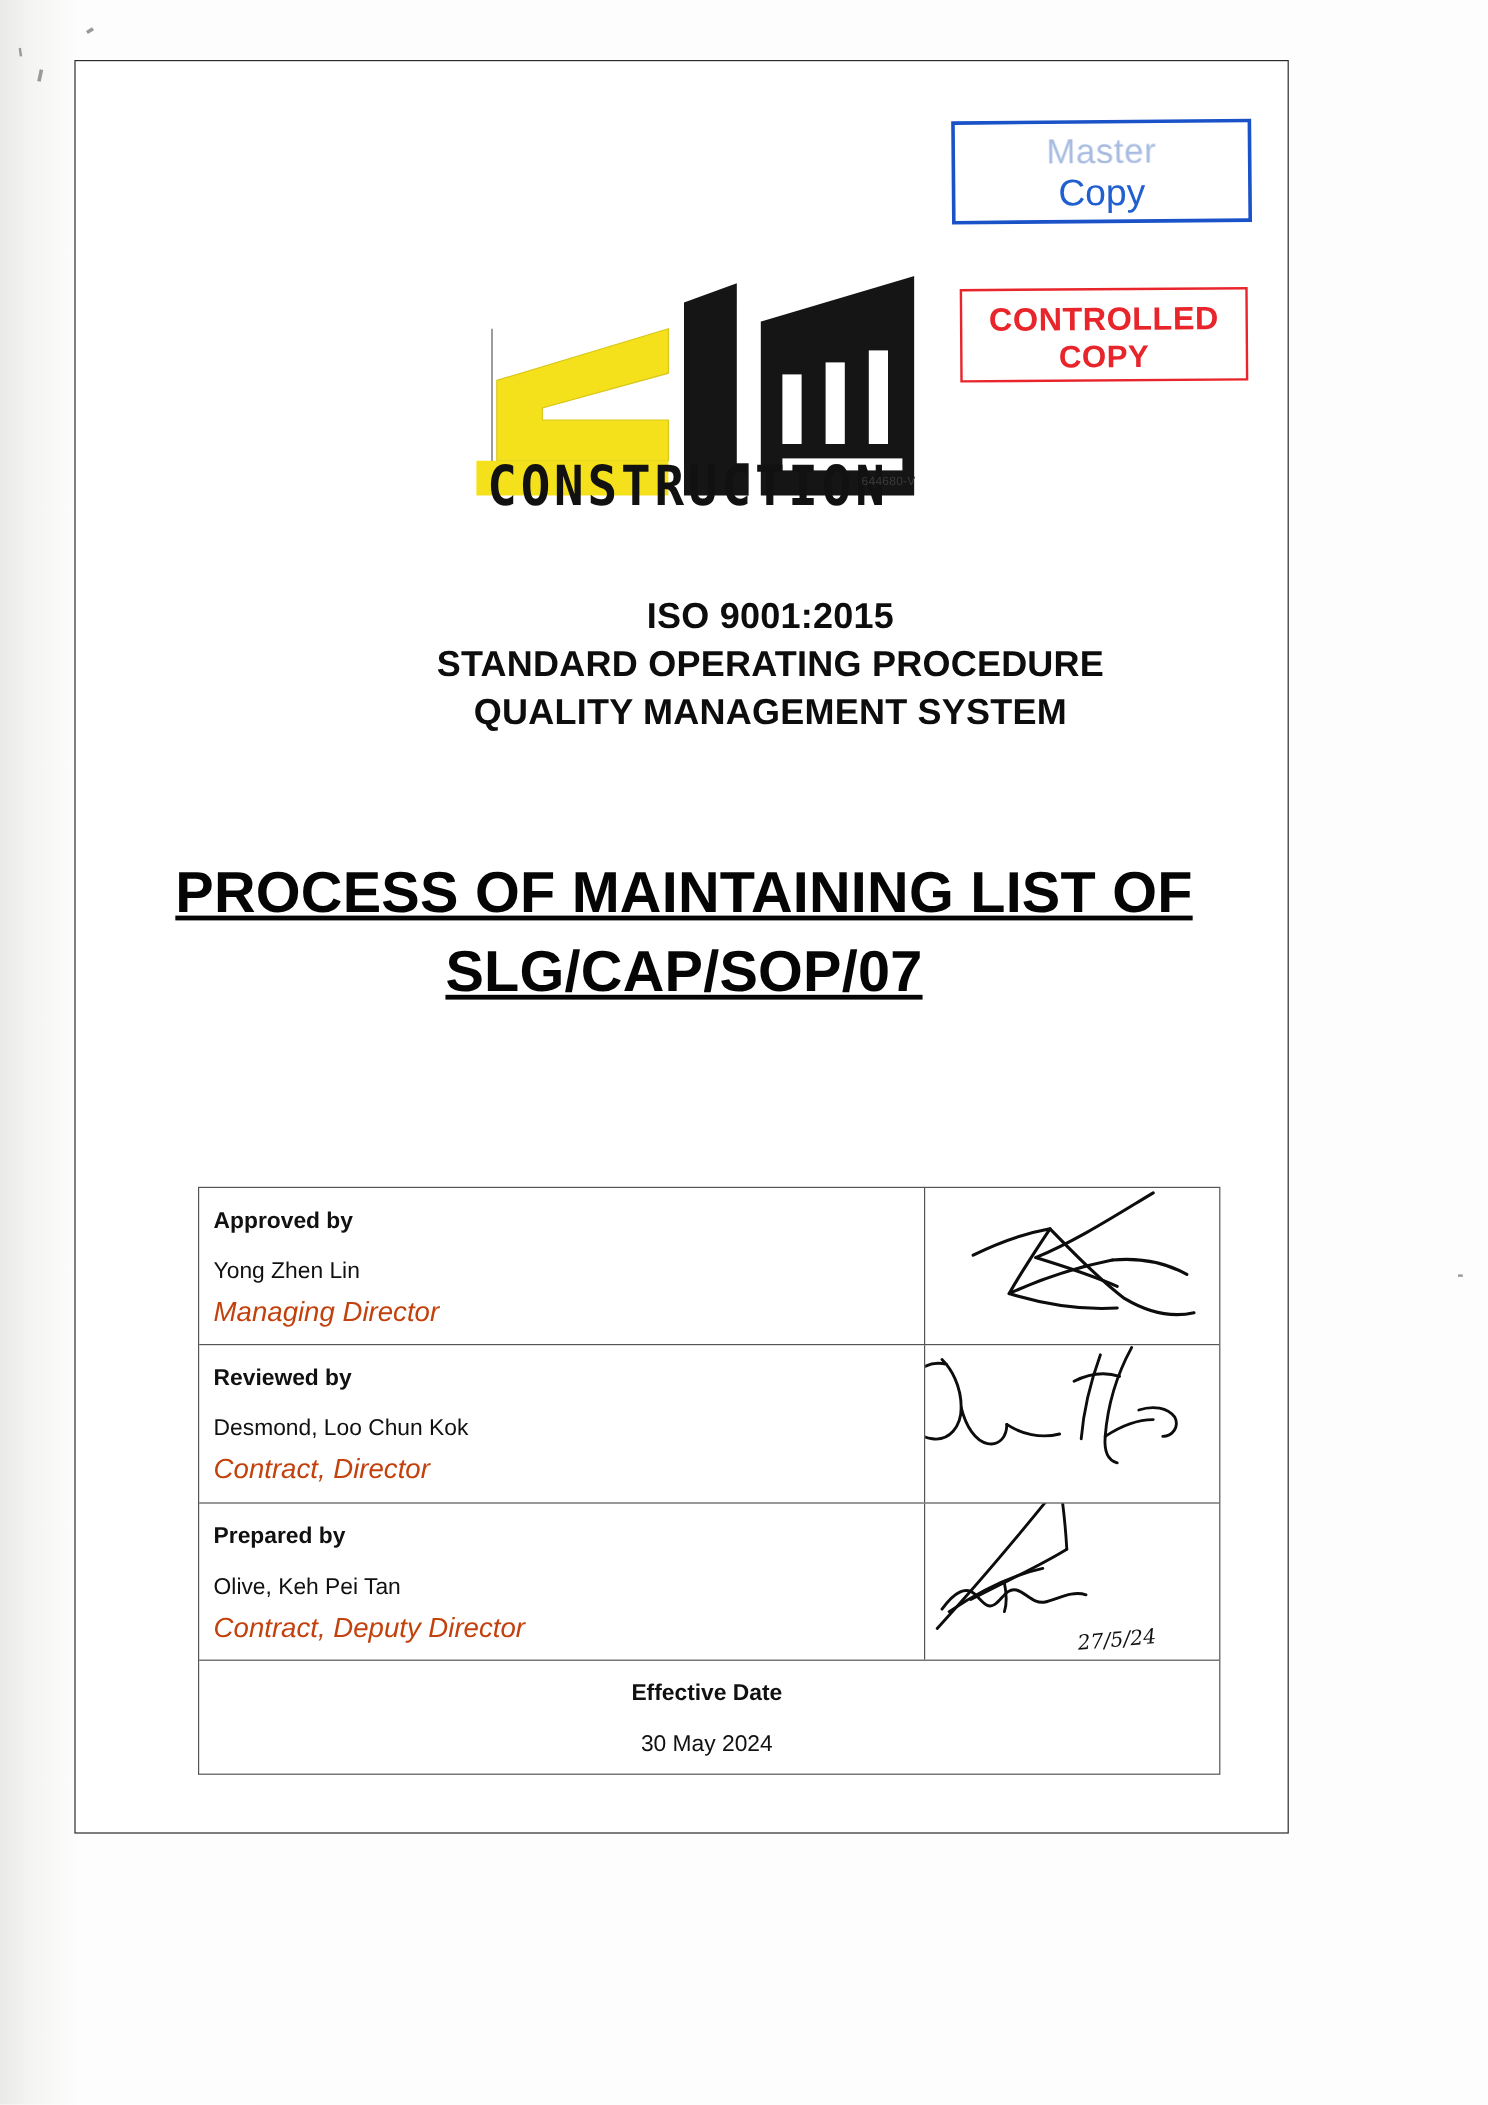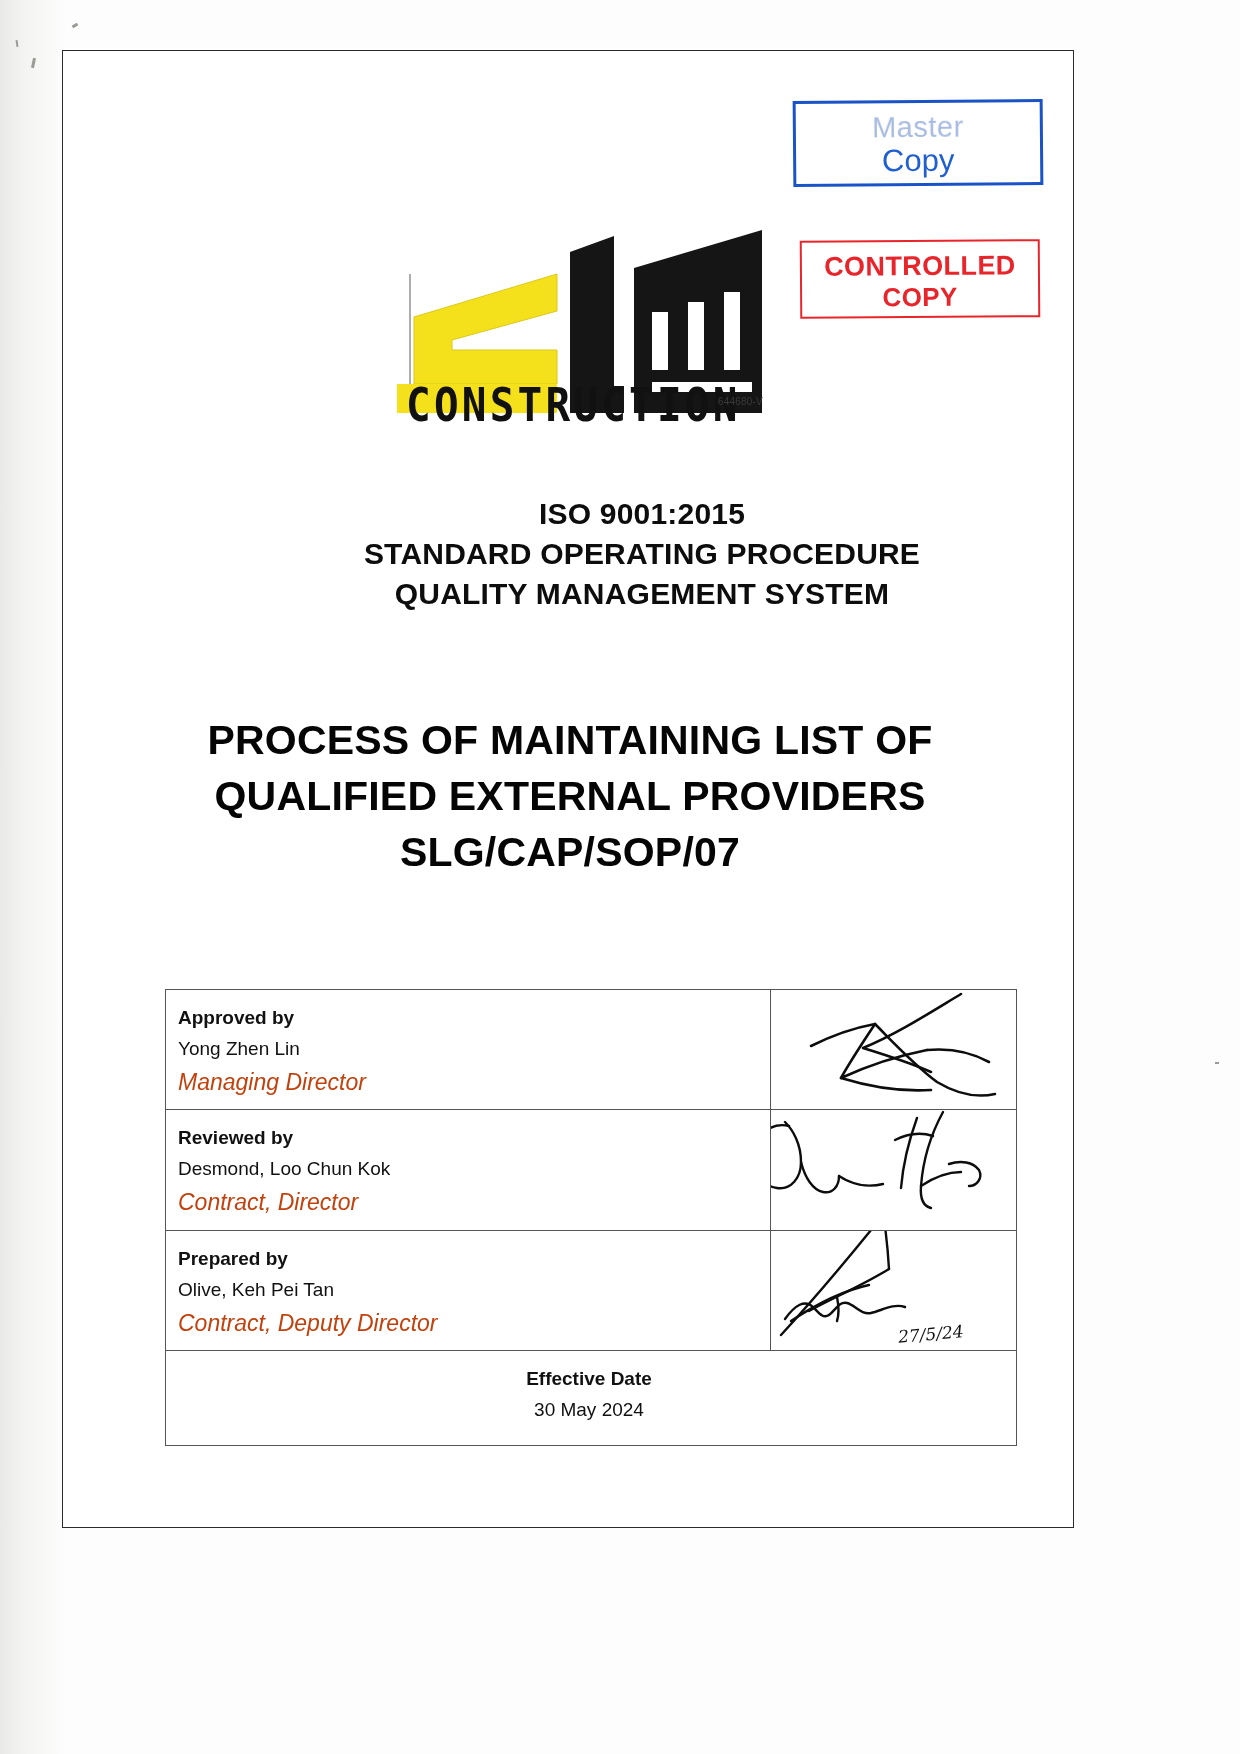--- a/index.html
+++ b/index.html
@@ -149,24 +149,25 @@
   
   .doc-title {
     position: absolute;
     left: 110px;
     top: 712px;
     width: 920px;
     text-align: center;
     color: #050505;
   }
   .doc-title div {
-    font-size: 41px;
+    font-size: 48px;
     font-weight: 700;
     line-height: 1.37;
     letter-spacing: 0.2px;
+    text-decoration: underline;
   }
 
   
   .sig-table {
     position: absolute;
     left: 165px;
     top: 989px;
     width: 850px;
     border: 1.5px solid #555555;
     border-collapse: collapse;
@@ -194,21 +195,21 @@
     font-size: 19px;
     font-weight: 700;
     color: #111111;
     line-height: 1.45;
   }
   .sig-name {
     font-size: 19px;
     font-weight: 400;
     color: #111111;
     line-height: 1.55;
-    margin-top: 2px;
+    margin-top: 13px;
   }
   .sig-role {
     font-size: 23px;
     font-style: italic;
     color: #c2410c;
     line-height: 1.5;
     margin-top: 2px;
   }
   .sig-date-hand {
     position: absolute;
@@ -269,21 +270,20 @@
 <div class="logo-regno">644680-V</div>
 
 <div class="iso-head">
   <div>ISO 9001:2015</div>
   <div>STANDARD OPERATING PROCEDURE</div>
   <div>QUALITY MANAGEMENT SYSTEM</div>
 </div>
 
 <div class="doc-title">
   <div>PROCESS OF MAINTAINING LIST OF</div>
-  <div>QUALIFIED EXTERNAL PROVIDERS</div>
   <div>SLG/CAP/SOP/07</div>
 </div>
 
 <div class="sig-table">
 
   <div class="sig-row">
     <div class="sig-info">
       <div class="sig-label">Approved by</div>
       <div class="sig-name">Yong Zhen Lin</div>
       <div class="sig-role">Managing Director</div>

